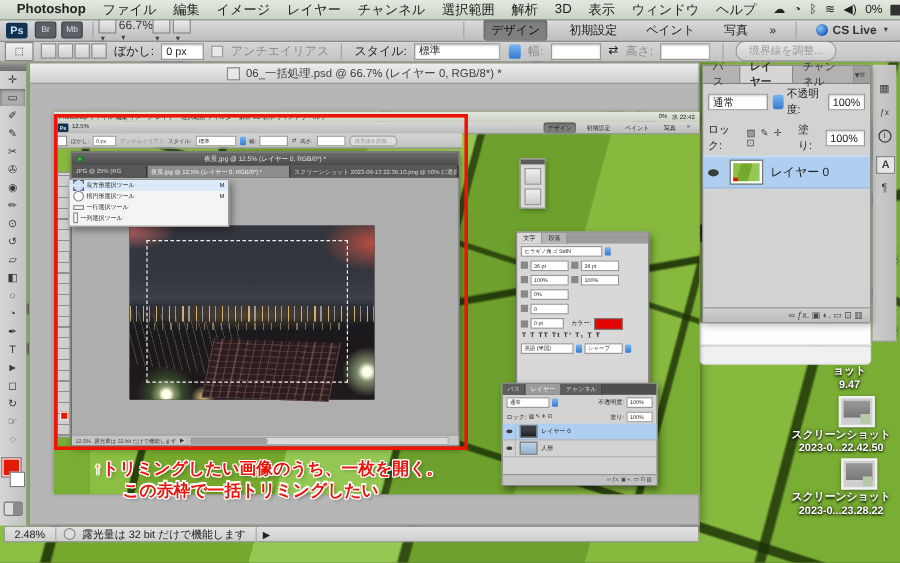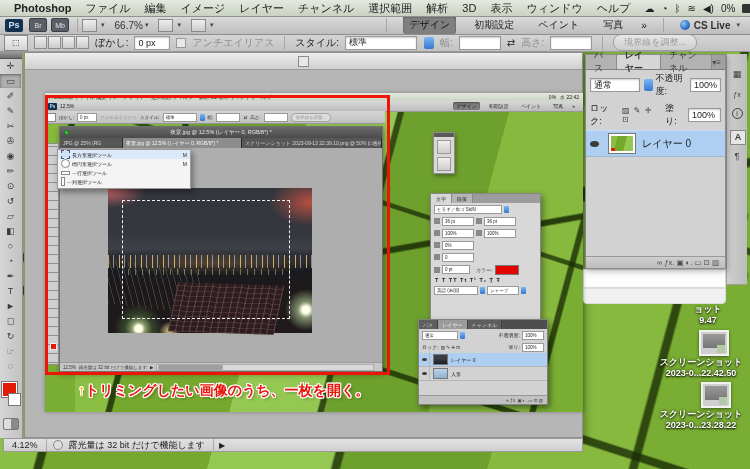--- a/index.html
+++ b/index.html
@@ -22,21 +22,21 @@
   .batt{width:13px;height:7px;border:1px solid #333;border-radius:1px;background:#333;position:relative;display:inline-block;}
   .batt:after{content:"";position:absolute;right:-3px;top:1px;width:2px;height:3px;background:#333;}
   .globe{width:10px;height:10px;border-radius:50%;display:inline-block;
     background:radial-gradient(circle at 35% 35%,#8cc8f5,#1e62b8 70%,#0c3e86);}
   #appbar{left:0;top:16px;width:750px;height:18px;background:linear-gradient(#dcdcdc,#bdbdbd);
     border-bottom:1px solid #8e8e8e;display:flex;align-items:center;font-size:10px;z-index:40;}
   .pslogo{width:18px;height:13px;background:#10314f;color:#cfe2f5;font-size:9px;font-weight:bold;
     border-radius:2px;display:inline-flex;align-items:center;justify-content:center;margin:0 6px 0 5px;}
   .miniapp{width:16px;height:12px;background:#5a5f66;color:#dfe3e8;font-size:7px;border-radius:2px;
     display:inline-flex;align-items:center;justify-content:center;margin-right:4px;border:1px solid #3c4046;}
-  .abarbtn{display:inline-flex;align-items:center;margin-right:10px;color:#333;}
+  .abarbtn{display:inline-flex;align-items:flex-start;color:#333;flex-direction:column;}
   .dd{font-size:7px;margin-left:2px;color:#444;}
   .iconbox{width:13px;height:11px;border:1px solid #8a8a8a;background:linear-gradient(#eee,#ccc);
     display:inline-block;margin-right:2px;}
   #appbar .right{margin-left:auto;display:flex;align-items:center;padding-right:10px;gap:12px;}
   .wsp{padding:2px 6px;border-radius:3px;}
   .wsp.active{background:#7f7f7f;color:#111;box-shadow:inset 0 1px 2px rgba(0,0,0,.45);}
   .cslive{display:flex;align-items:center;gap:4px;font-weight:bold;color:#333;}
   #optionsbar{left:0;top:34px;width:750px;height:18px;background:linear-gradient(#d6d6d6,#c3c3c3);
     border-bottom:1px solid #989898;display:flex;align-items:center;font-size:10px;z-index:40;gap:6px;padding-left:4px;box-sizing:border-box;}
   .tool-present{width:22px;height:14px;border:1px solid #888;background:linear-gradient(#f2f2f2,#d5d5d5);
@@ -296,20 +296,21 @@
     <div class="tool" style="top:292px;">☞</div>
     <div class="tool" style="top:307px;">◌</div>
     <div class="fgswatch" style="top:330px;"></div>
     <div class="bgswatch" style="top:341px;"></div>
     <div class="qmask" style="top:366px;"></div>
   </div>
 
   <div class="abs" id="docwin">
     <div id="doctitle">
       <span class="docicon"></span>
+      <span>06_一括処理.psd @ 66.7% (レイヤー 0, RGB/8*) *</span>
     </div>
   </div>
 
   <div class="abs" id="docimage">
     <div class="abs fields" style="inset:0;background-position:30px 10px;"></div>
 
     <div class="abs in-menubar">
       <span class="txt"> Photoshop ファイル 編集 イメージ レイヤー 選択範囲 フィルター 解析 3D 表示 ウィンドウ ヘルプ</span>
       <span class="right">
         <span>0%</span>
@@ -478,24 +479,25 @@
       <div class="lp-bottom">∞  ƒx.  ▣  ◐.  ▭  ⊡  ▥</div>
     </div>
 
     <div class="abs redbox"></div>
   </div>
 
   <div class="abs" id="annotation">
     <div>
       <span class="arrow">↑</span><span>トリミングしたい画像のうち、一枚を開く。</span>
     </div>
+    <div class="l2">この赤枠で一括トリミングしたい</div>
   </div>
 
   <div class="abs" id="statusbar">
-    <span class="zoombox">4.12%</span>
+    <span class="zoombox">2.48%</span>
     <span class="circ"></span>
     <span class="msg">露光量は 32 bit だけで機能します</span>
     <span class="arr">▶</span>
   </div>
 
   <div class="abs" id="optionsbar">
     <span class="tool-present">⬚</span>
     <span class="combo4">
         <span></span>
         <span></span>

